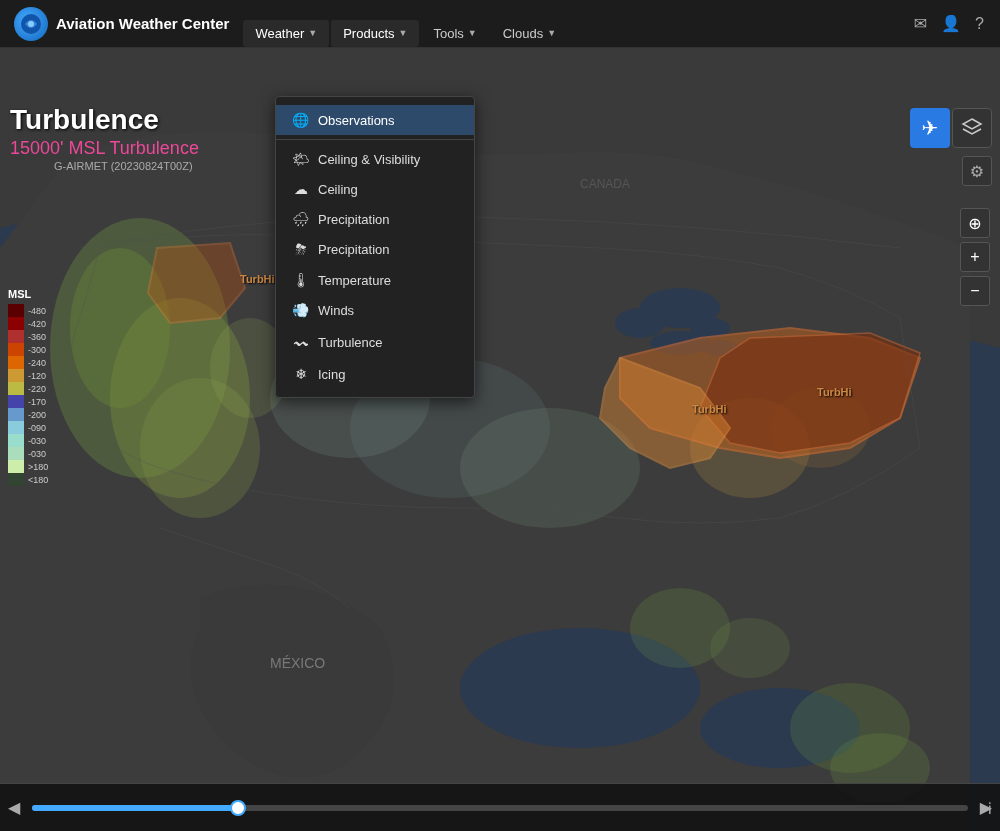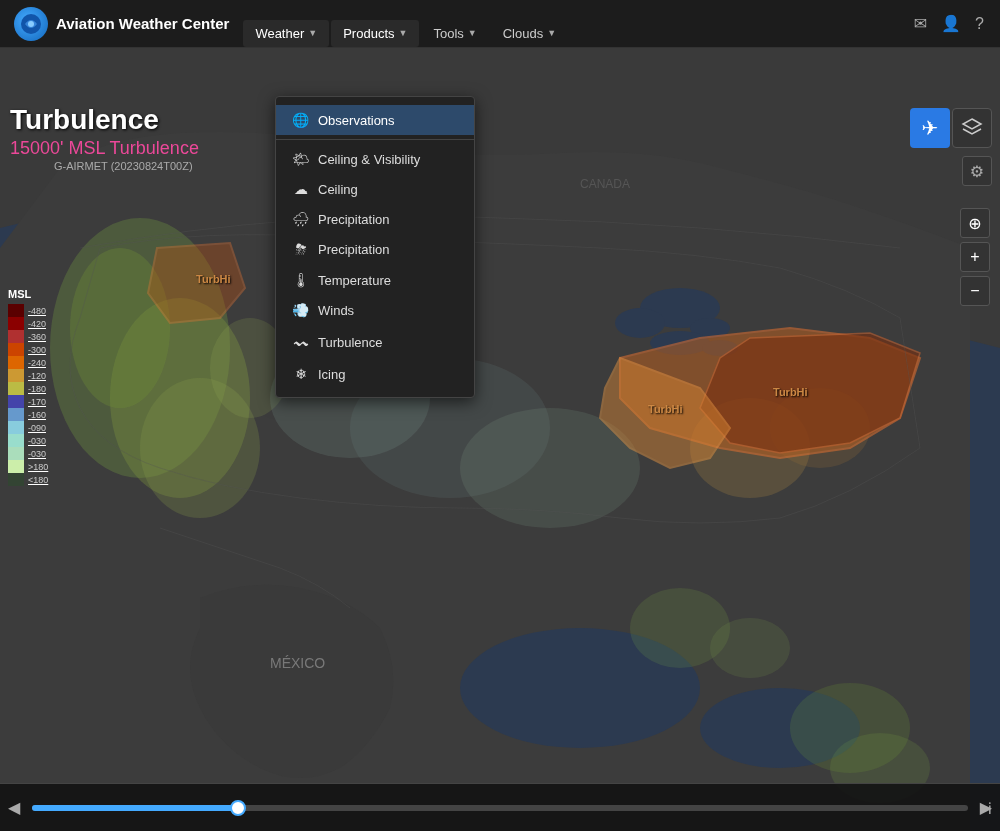--- a/index.html
+++ b/index.html
@@ -75,21 +75,21 @@
     #map-title .sub1 { font-size: 18px; color: #ec4899; margin-top: 2px; }
     #map-title .sub2 { font-size: 11px; color: #aaa; margin-top: 1px; margin-left: 44px; }
 
     
     #legend {
       position: absolute; top: 240px; left: 8px; z-index: 50;
       color: #fff; font-size: 10px;
     }
     #legend .legend-title { font-size: 11px; margin-bottom: 4px; font-weight: bold; }
     .legend-bar {
-      width: 22px; display: flex; flex-direction: column; gap: 0; text-decoration: underline;
+      width: 22px; display: flex; flex-direction: column; gap: 0;
     }
     .legend-row {
       display: flex; align-items: center; gap: 4px;
     }
     .legend-swatch {
       width: 16px; height: 13px; flex-shrink: 0;
     }
     .legend-label { font-size: 9px; color: #ccc; }
 
     
@@ -150,21 +150,21 @@
     }
 
     #info-icon {
       position: absolute; right: 8px; bottom: 12px; z-index: 101;
       color: #aaa; font-size: 16px; cursor: pointer;
     }
 
     
     .turb-label {
       position: absolute; color: #c84; font-size: 11px; font-weight: bold;
-      text-shadow: 1px 1px 2px #000; z-index: 40; pointer-events: none;
+      text-shadow: 1px 1px 2px #000; z-index: 40; pointer-events: none; margin-left: 44px;
     }
   </style>
 </head>
 <body>
 
 <div id="navbar">
   <div id="brand">
     <div id="brand-logo">
       <svg width="24" height="24" viewBox="0 0 24 24">
         <circle cx="12" cy="12" r="10" fill="#1155aa"></circle>
@@ -292,29 +292,29 @@
         <div class="legend-row">
           <div class="legend-swatch" style="background: rgb(221, 102, 0);"></div>
           <span class="legend-label">-240</span>
         </div>
         <div class="legend-row">
           <div class="legend-swatch" style="background: rgb(204, 153, 51);"></div>
           <span class="legend-label">-120</span>
         </div>
         <div class="legend-row">
           <div class="legend-swatch" style="background: rgb(187, 187, 68);"></div>
-          <span class="legend-label">-180</span>
+          <span class="legend-label">-220</span>
         </div>
         <div class="legend-row">
           <div class="legend-swatch" style="background: rgb(68, 68, 170);"></div>
           <span class="legend-label">-170</span>
         </div>
         <div class="legend-row">
           <div class="legend-swatch" style="background: rgb(102, 153, 204);"></div>
-          <span class="legend-label">-160</span>
+          <span class="legend-label">-200</span>
         </div>
         <div class="legend-row">
           <div class="legend-swatch" style="background: rgb(136, 204, 221);"></div>
           <span class="legend-label">-090</span>
         </div>
         <div class="legend-row">
           <div class="legend-swatch" style="background: rgb(153, 221, 204);"></div>
           <span class="legend-label">-030</span>
         </div>
         <div class="legend-row">

